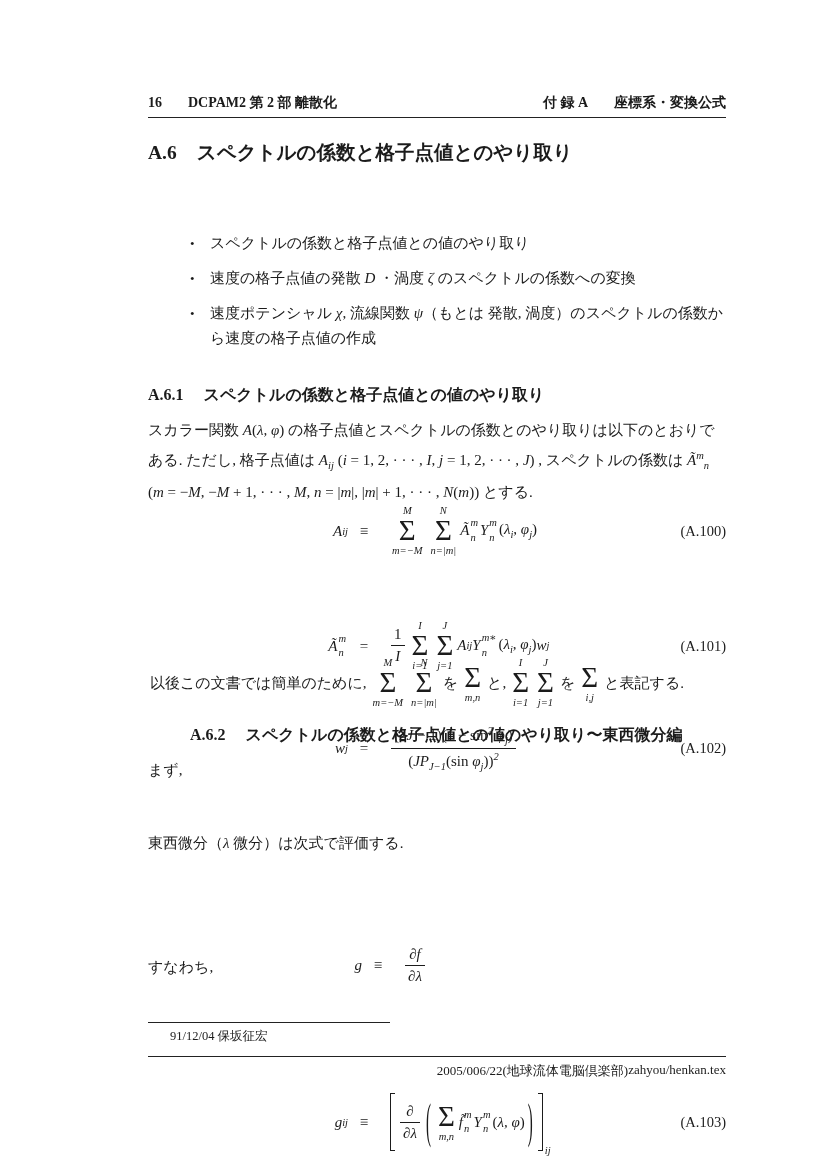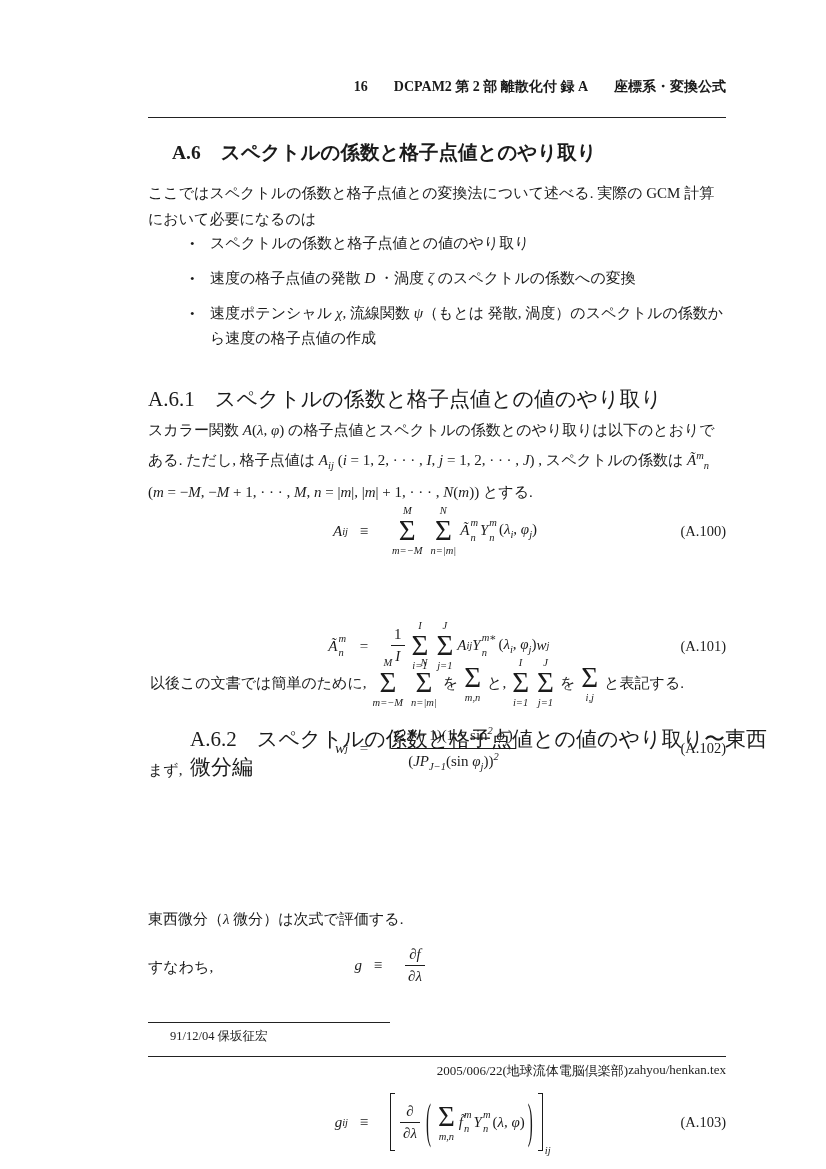--- a/index.html
+++ b/index.html
@@ -17,21 +17,21 @@
 
   
   .s-jp {}
   .s-r {}
   .s-m { font-style:italic; }
   .s-sub { font-size:10.5px; font-style:italic; vertical-align:-4px; }
   .s-sup { font-size:10.5px; font-style:italic; vertical-align:6px; }
 
   
   .h1 { font-size:19.5px; font-weight:bold; }
-  .h2 { font-size:21px; font-weight:normal; }
+  .h2 { font-size:16px; font-weight:bold; }
   .h1 .sec-id, .h2 .sec-id { margin-right:20px; }
 
   
   .hf { display:flex; justify-content:space-between; font-size:14px; }
   .hf .gap { display:inline-block; width:26px; }
 
   
   .bullet { display:flex; margin-bottom:10px; }
   .bullet .dot { width:20px; font-size:13px; line-height:25px; }
   .bullet .btxt { flex:1; font-size:15px; line-height:25px; }
@@ -67,35 +67,34 @@
   .notation .jpseg { margin:0 2px; }
 
   .footnote-text { font-size:12.5px; }
   .foot { display:flex; justify-content:flex-end; font-size:13px; }
 </style>
 </head>
 <body>
 
 <div class="page">
 
-  <div class="abs c hf" style="top:78px;justify-content:flex-end;">
+  <div class="abs c hf" style="top:94px;">
     <div>
       <span class="bold">16</span><span class="gap"></span><span class="bold">DCPAM2 第 2 部 離散化</span>
     </div>
     <div>
       <span class="bold">付 録 A</span><span class="gap"></span><span class="bold">座標系・変換公式</span>
     </div>
   </div>
   <div class="abs c rule" style="top:117px;"></div>
 
-  <div class="abs c h1" style="top:139px;margin-left:24px;">
+  <div class="abs c h1" style="top:139px;">
     <span class="sec-id">A.6</span><span>スペクトルの係数と格子点値とのやり取り</span>
   </div>
 
-  <div class="abs c jptext" style="top:180px;"><span class="s-jp">ここではスペクトルの係数と格子点値との変換法について述べる. 実際の </span><span class="s-r">GCM</span><span class="s-jp"> 計算において必要になるのは</span></div>
 
   <div class="abs" style="top:231px; left:190px; width:536px;">
     <div class="bullet">
       <span class="dot">•</span>
       <span class="btxt"><span class="s-jp">スペクトルの係数と格子点値との値のやり取り</span></span>
     </div>
     <div class="bullet">
       <span class="dot">•</span>
       <span class="btxt"><span class="s-jp">速度の格子点値の発散 </span><span class="s-m">D</span><span class="s-jp"> ・渦度 </span><span class="s-m">ζ</span><span class="s-jp"> のスペクトルの係数への変換</span></span>
     </div>
@@ -248,21 +247,21 @@
     <div class="rc">≡</div>
     <div class="rhs">
       <span class="frac">
           <span class="fn mi">∂f</span>
           <span class="fd mi">∂λ</span>
         </span>
     </div>
   </div>
 
 
-  <div class="abs c jptext" style="top:906px;font-family:Liberation Serif, serif;"><span class="s-jp">東西微分（</span><span class="s-m">λ</span><span class="s-jp"> 微分）は次式で評価する.</span></div>
+  <div class="abs c jptext" style="top:830px;font-family:Liberation Serif, serif;"><span class="s-jp">東西微分（</span><span class="s-m">λ</span><span class="s-jp"> 微分）は次式で評価する.</span></div>
 
   <div class="abs c eq" style="top:883px; height:66px;">
     <div class="lc">
       <span class="mi">g</span>
         <span class="s-sub">ij</span>
     </div>
     <div class="rc">≡</div>
     <div class="rhs" style="height:58px;">
       <span class="bk bkl"></span>
       <span class="frac">

